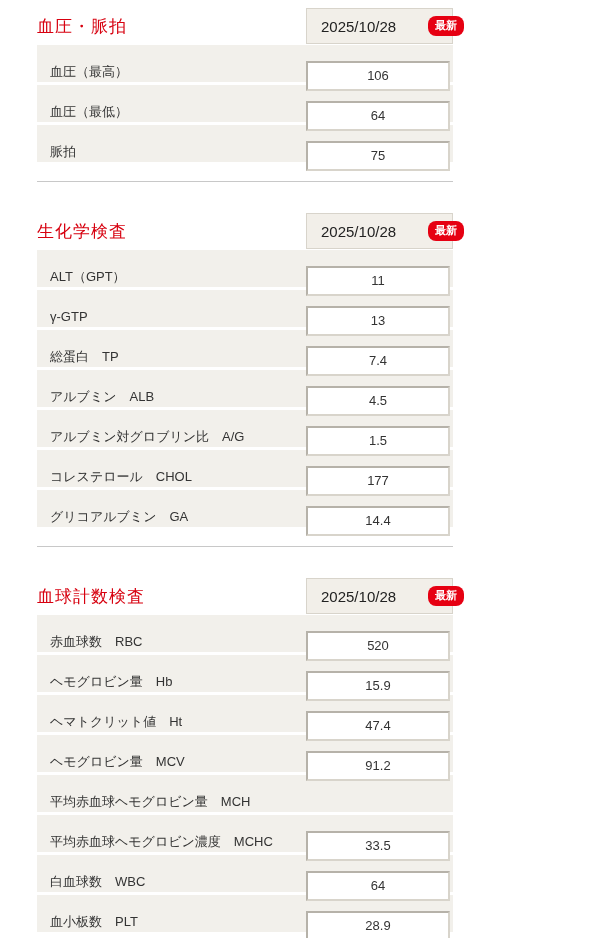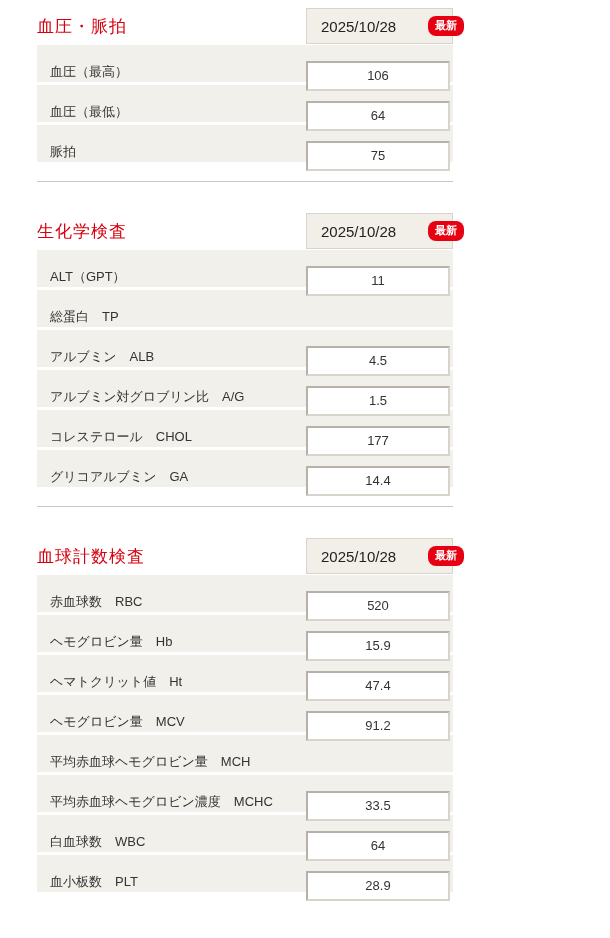--- a/index.html
+++ b/index.html
@@ -143,23 +143,28 @@
         <span class="date-text">2025/10/28</span>
         <span class="latest-badge">最新</span>
       </div>
     </div>
     <div class="rows">
   <div class="test-row">
     <span class="test-name">ALT（GPT）</span>
     <input class="value-input" type="text" readonly="" value="11" style="">
   </div>
 
+  <div class="test-row">
+    <span class="test-name">γ-GTP</span>
+    <input class="value-input" type="text" readonly="" value="13" style="">
+  </div>
 
   <div class="test-row">
     <span class="test-name">総蛋白　TP</span>
+    <input class="value-input" type="text" readonly="" value="7.4" style="">
   </div>
 
   <div class="test-row">
     <span class="test-name">アルブミン　ALB</span>
     <input class="value-input" type="text" readonly="" value="4.5" style="">
   </div>
 
   <div class="test-row">
     <span class="test-name">アルブミン対グロブリン比　A/G</span>
     <input class="value-input" type="text" readonly="" value="1.5" style="">

